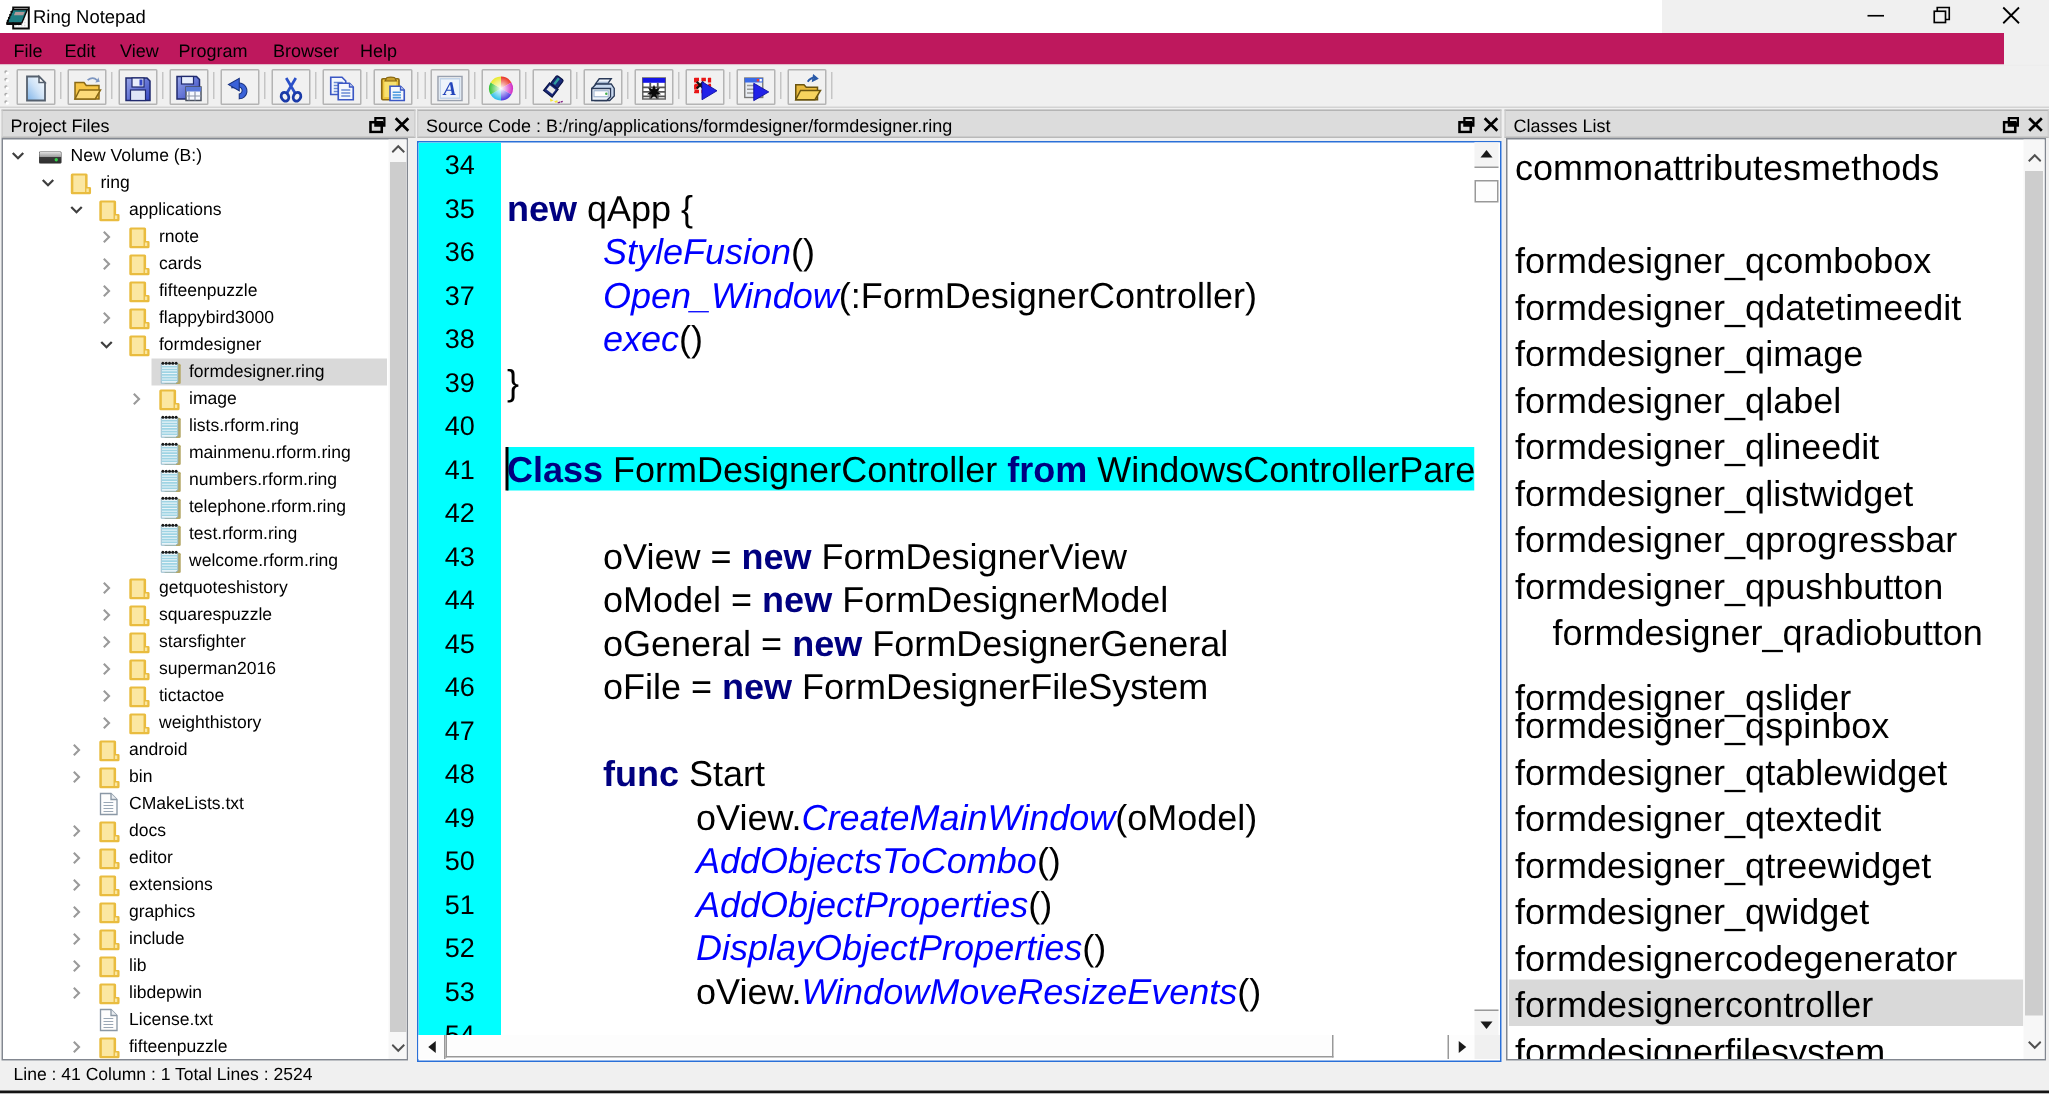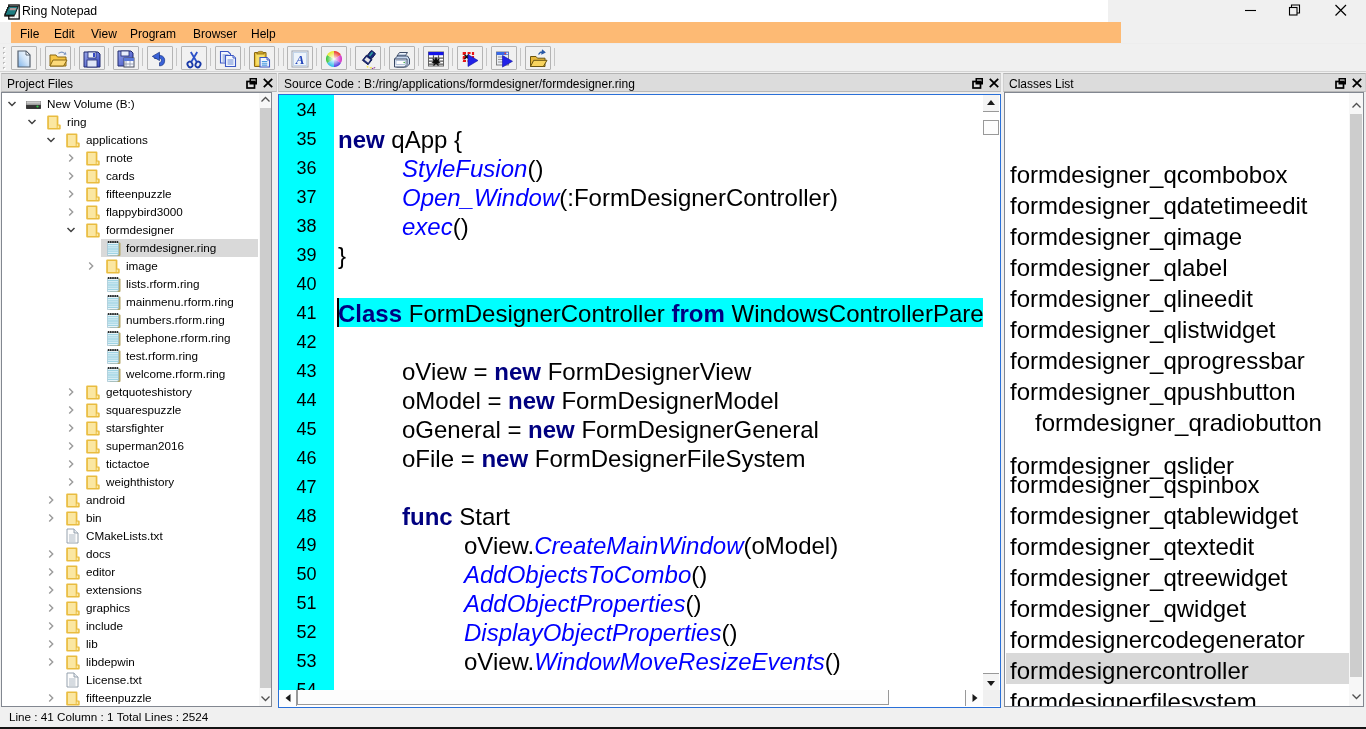--- a/index.html
+++ b/index.html
@@ -1,19 +1,19 @@
 <!DOCTYPE html>
 <html><head><meta charset="utf-8">
 <style>
 *{margin:0;padding:0;box-sizing:border-box}
 html,body{width:1366px;height:729px;overflow:hidden}
 body{font-family:"Liberation Sans",sans-serif;background:#f0f0f0;position:relative}
 #titlebar{position:absolute;left:0;top:0;width:1108px;height:22px;background:#fff}
 #title-tx{position:absolute;left:22px;top:4px;font-size:12.3px;color:#000}
-#menubar{position:absolute;left:11px;top:22px;width:1110px;height:21px;background:#fdba74}
+#menubar{position:absolute;left:0;top:22px;width:1336px;height:21px;background:#be185d}
 #menuline{position:absolute;left:0;top:43px;width:1366px;height:1px;background:#ededed}
 .mitem{position:absolute;top:5px;font-size:12px;color:#000}
 #toolbar{position:absolute;left:0;top:44px;width:1366px;height:27px;background:#f0f0f0}
 .tbtn{position:absolute;top:2px;width:26px;height:24px;background:#f1f1f1;border:1px solid #b4b4b4;border-radius:1px}
 .tbtn svg{position:absolute;left:2px;top:2px}
 .tsep{position:absolute;top:4px;width:1px;height:18px;background:#c5c5c5}
 #tb-line{position:absolute;left:0;top:71px;width:1366px;height:1px;background:#d3d3d3}
 .dhead{position:absolute;top:73px;height:19px;background:#dcdcdc;border-top:1px solid #b4b4b4;border-bottom:1px solid #b9b9b9;border-left:1px solid #cfcfcf;border-right:1px solid #cfcfcf;font-size:12px;color:#000}
 .dhead .t{position:absolute;left:5px;top:3px}
 .dico{position:absolute;top:3px;width:12px;height:12px}
@@ -778,20 +778,21 @@
         </svg></div>
 <div style="position:absolute;left:18px;top:0;width:592px;height:15px;background:#fdfdfd;border:1px solid #999;border-top:none"></div>
 <div style="position:absolute;left:686px;top:0;width:18px;height:16px;background:#fdfdfd;border-left:1px solid #999"><svg width="18" height="16">
           <path d="M6.5 4 l5 4 -5 4 z" fill="#1a1a1a"></path>
         </svg></div>
 </div>
 <div style="position:absolute;left:704px;top:595px;width:17px;height:16px;background:#f0f0f0"></div>
 </div>
 <div id="listbody">
 <div style="position:absolute;left:0;top:0;width:344px;height:613px;overflow:hidden">
+<div class="litem" style="top:2px;">commonattributesmethods</div>
 <div class="litem" style="top:64px;">formdesigner_qcombobox</div>
 <div class="litem" style="top:95px;">formdesigner_qdatetimeedit</div>
 <div class="litem" style="top:126px;">formdesigner_qimage</div>
 <div class="litem" style="top:157px;">formdesigner_qlabel</div>
 <div class="litem" style="top:188px;">formdesigner_qlineedit</div>
 <div class="litem" style="top:219px;">formdesigner_qlistwidget</div>
 <div class="litem" style="top:250px;">formdesigner_qprogressbar</div>
 <div class="litem" style="top:281px;">formdesigner_qpushbutton</div>
 <div class="litem" style="top:312px;padding-left:29px;">formdesigner_qradiobutton</div>
 <div class="litem" style="top:343px;margin-top:12px;">formdesigner_qslider</div>

